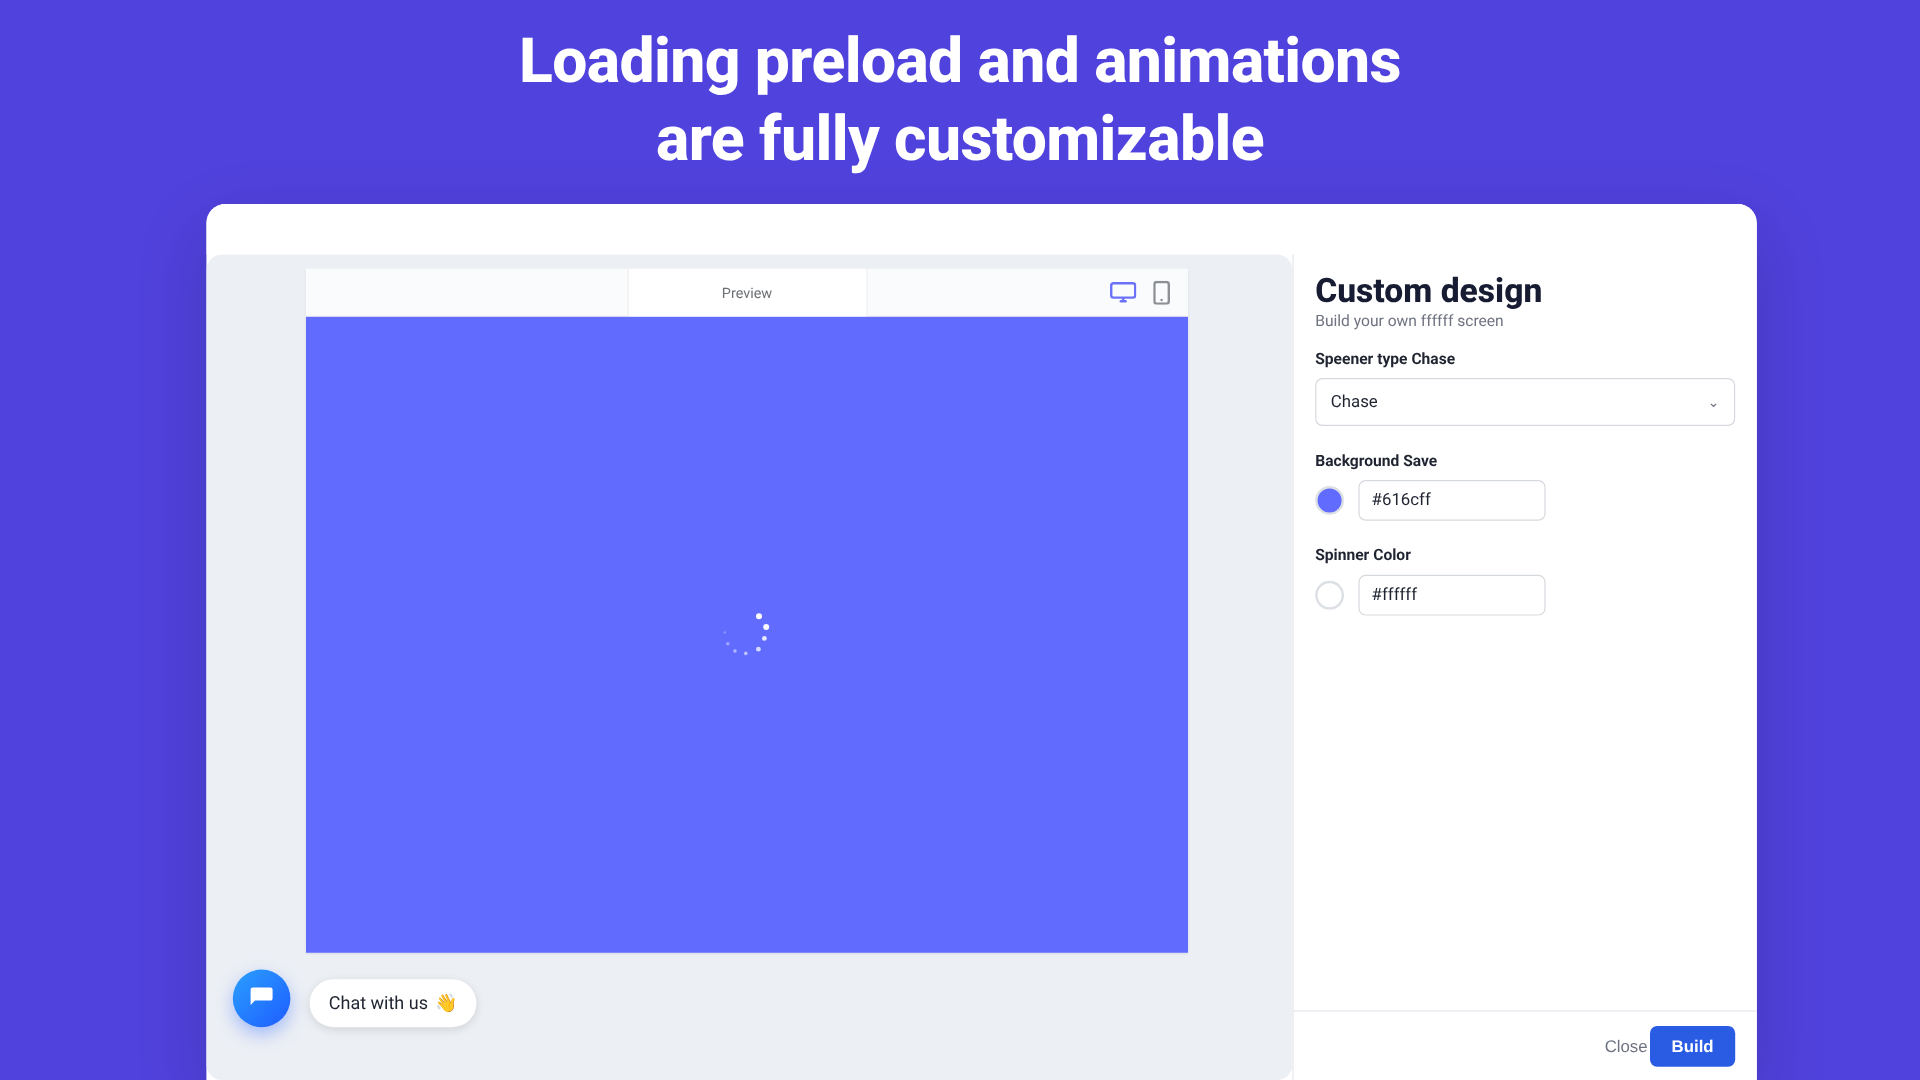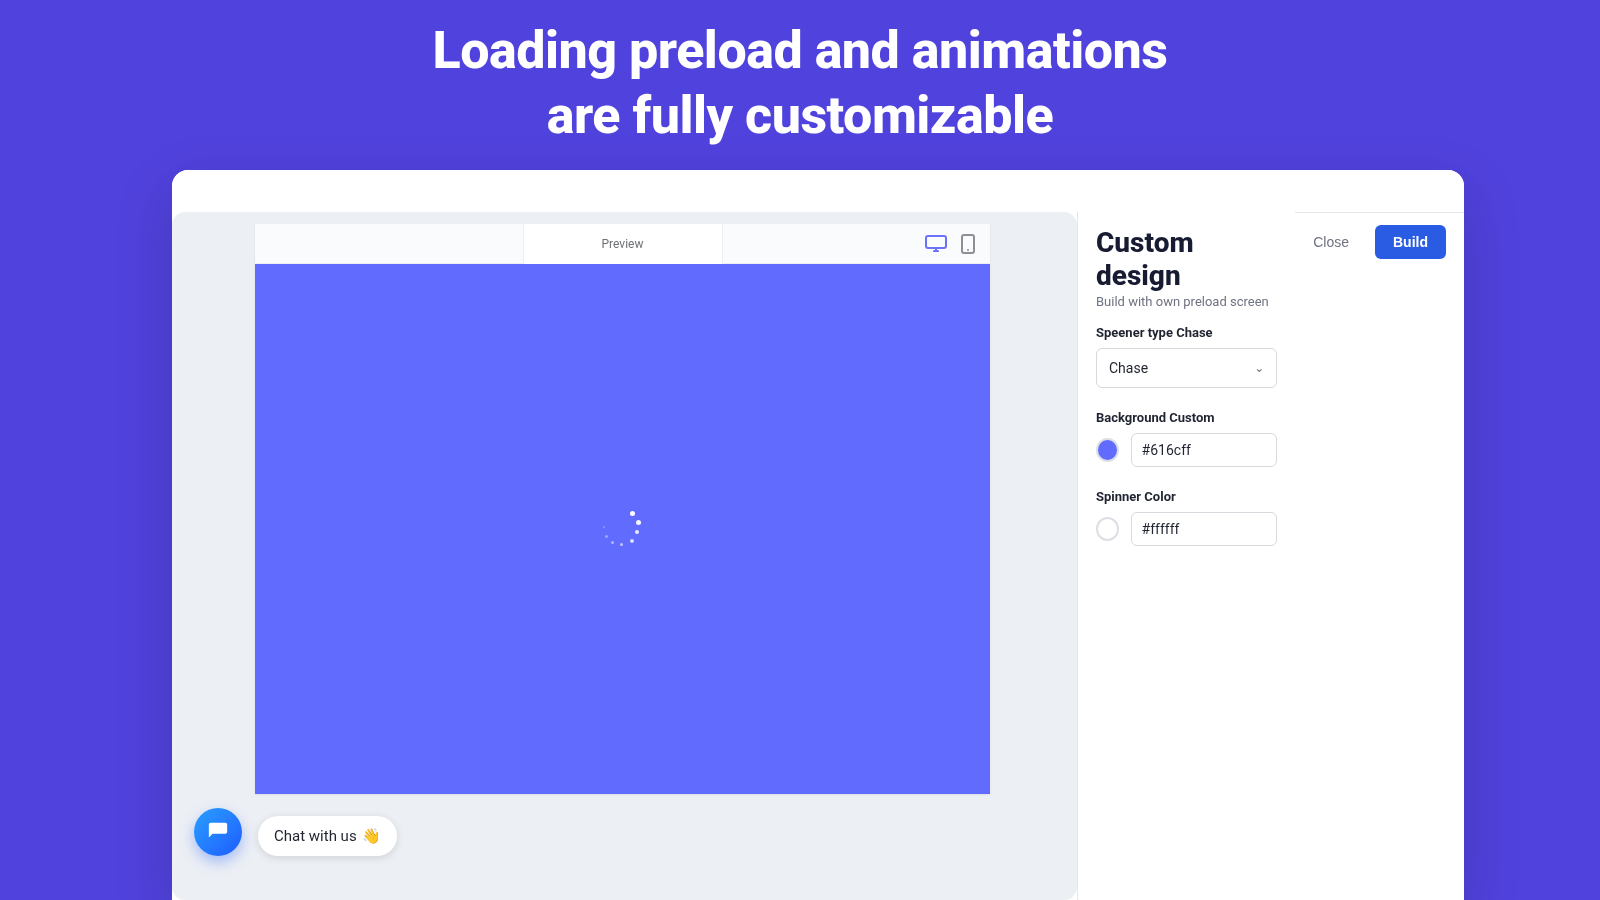--- a/index.html
+++ b/index.html
@@ -154,21 +154,21 @@
     gap: 6px;
   }
 
   
   .panel {
     width: 387px;
     background: #ffffff;
     border-left: 1px solid #e4e6eb;
     position: relative;
     display: flex;
-    flex-direction: row;
+    flex-direction: column;
   }
   .panel-scroll {
     flex: 1;
     padding: 14px 18px 0 18px;
     overflow: auto;
   }
   .panel-title {
     font-size: 28px;
     font-weight: 800;
     color: #181c33;
@@ -224,21 +224,21 @@
     font-size: 14px;
     color: #1f2430;
   }
 
   .panel-footer {
     border-top: 1px solid #e4e6eb;
     height: 58px;
     display: flex;
     align-items: center;
     justify-content: flex-end;
-    gap: 26px;
+    gap: 2px;
     padding: 0 18px;
   }
   .btn-link {
     background: none; border: none;
     color: #6f7280;
     font-size: 14px;
     font-weight: 500;
     cursor: pointer;
   }
   .btn-primary {
@@ -310,29 +310,29 @@
       <div class="chat-bubble-pill">
         <span>Chat with us</span>
         <span>👋</span>
       </div>
 
     </div>
 
     <div class="panel">
       <div class="panel-scroll">
         <div class="panel-title">Custom design</div>
-        <div class="panel-subtitle">Build with own preload screen</div>
+        <div class="panel-subtitle">Build your own ffffff screen</div>
 
         <div class="field-label">Speener type Chase</div>
         <div class="select">
           <span>Chase</span>
           <span class="chev">⌄</span>
         </div>
 
-        <div class="field-label">Background Custom</div>
+        <div class="field-label">Background Save</div>
         <div class="color-row">
           <div class="swatch bg"></div>
           <div class="color-input">
             <span>#616cff</span>
           </div>
         </div>
 
         <div class="field-label">Spinner Color</div>
         <div class="color-row">
           <div class="swatch white"></div>

